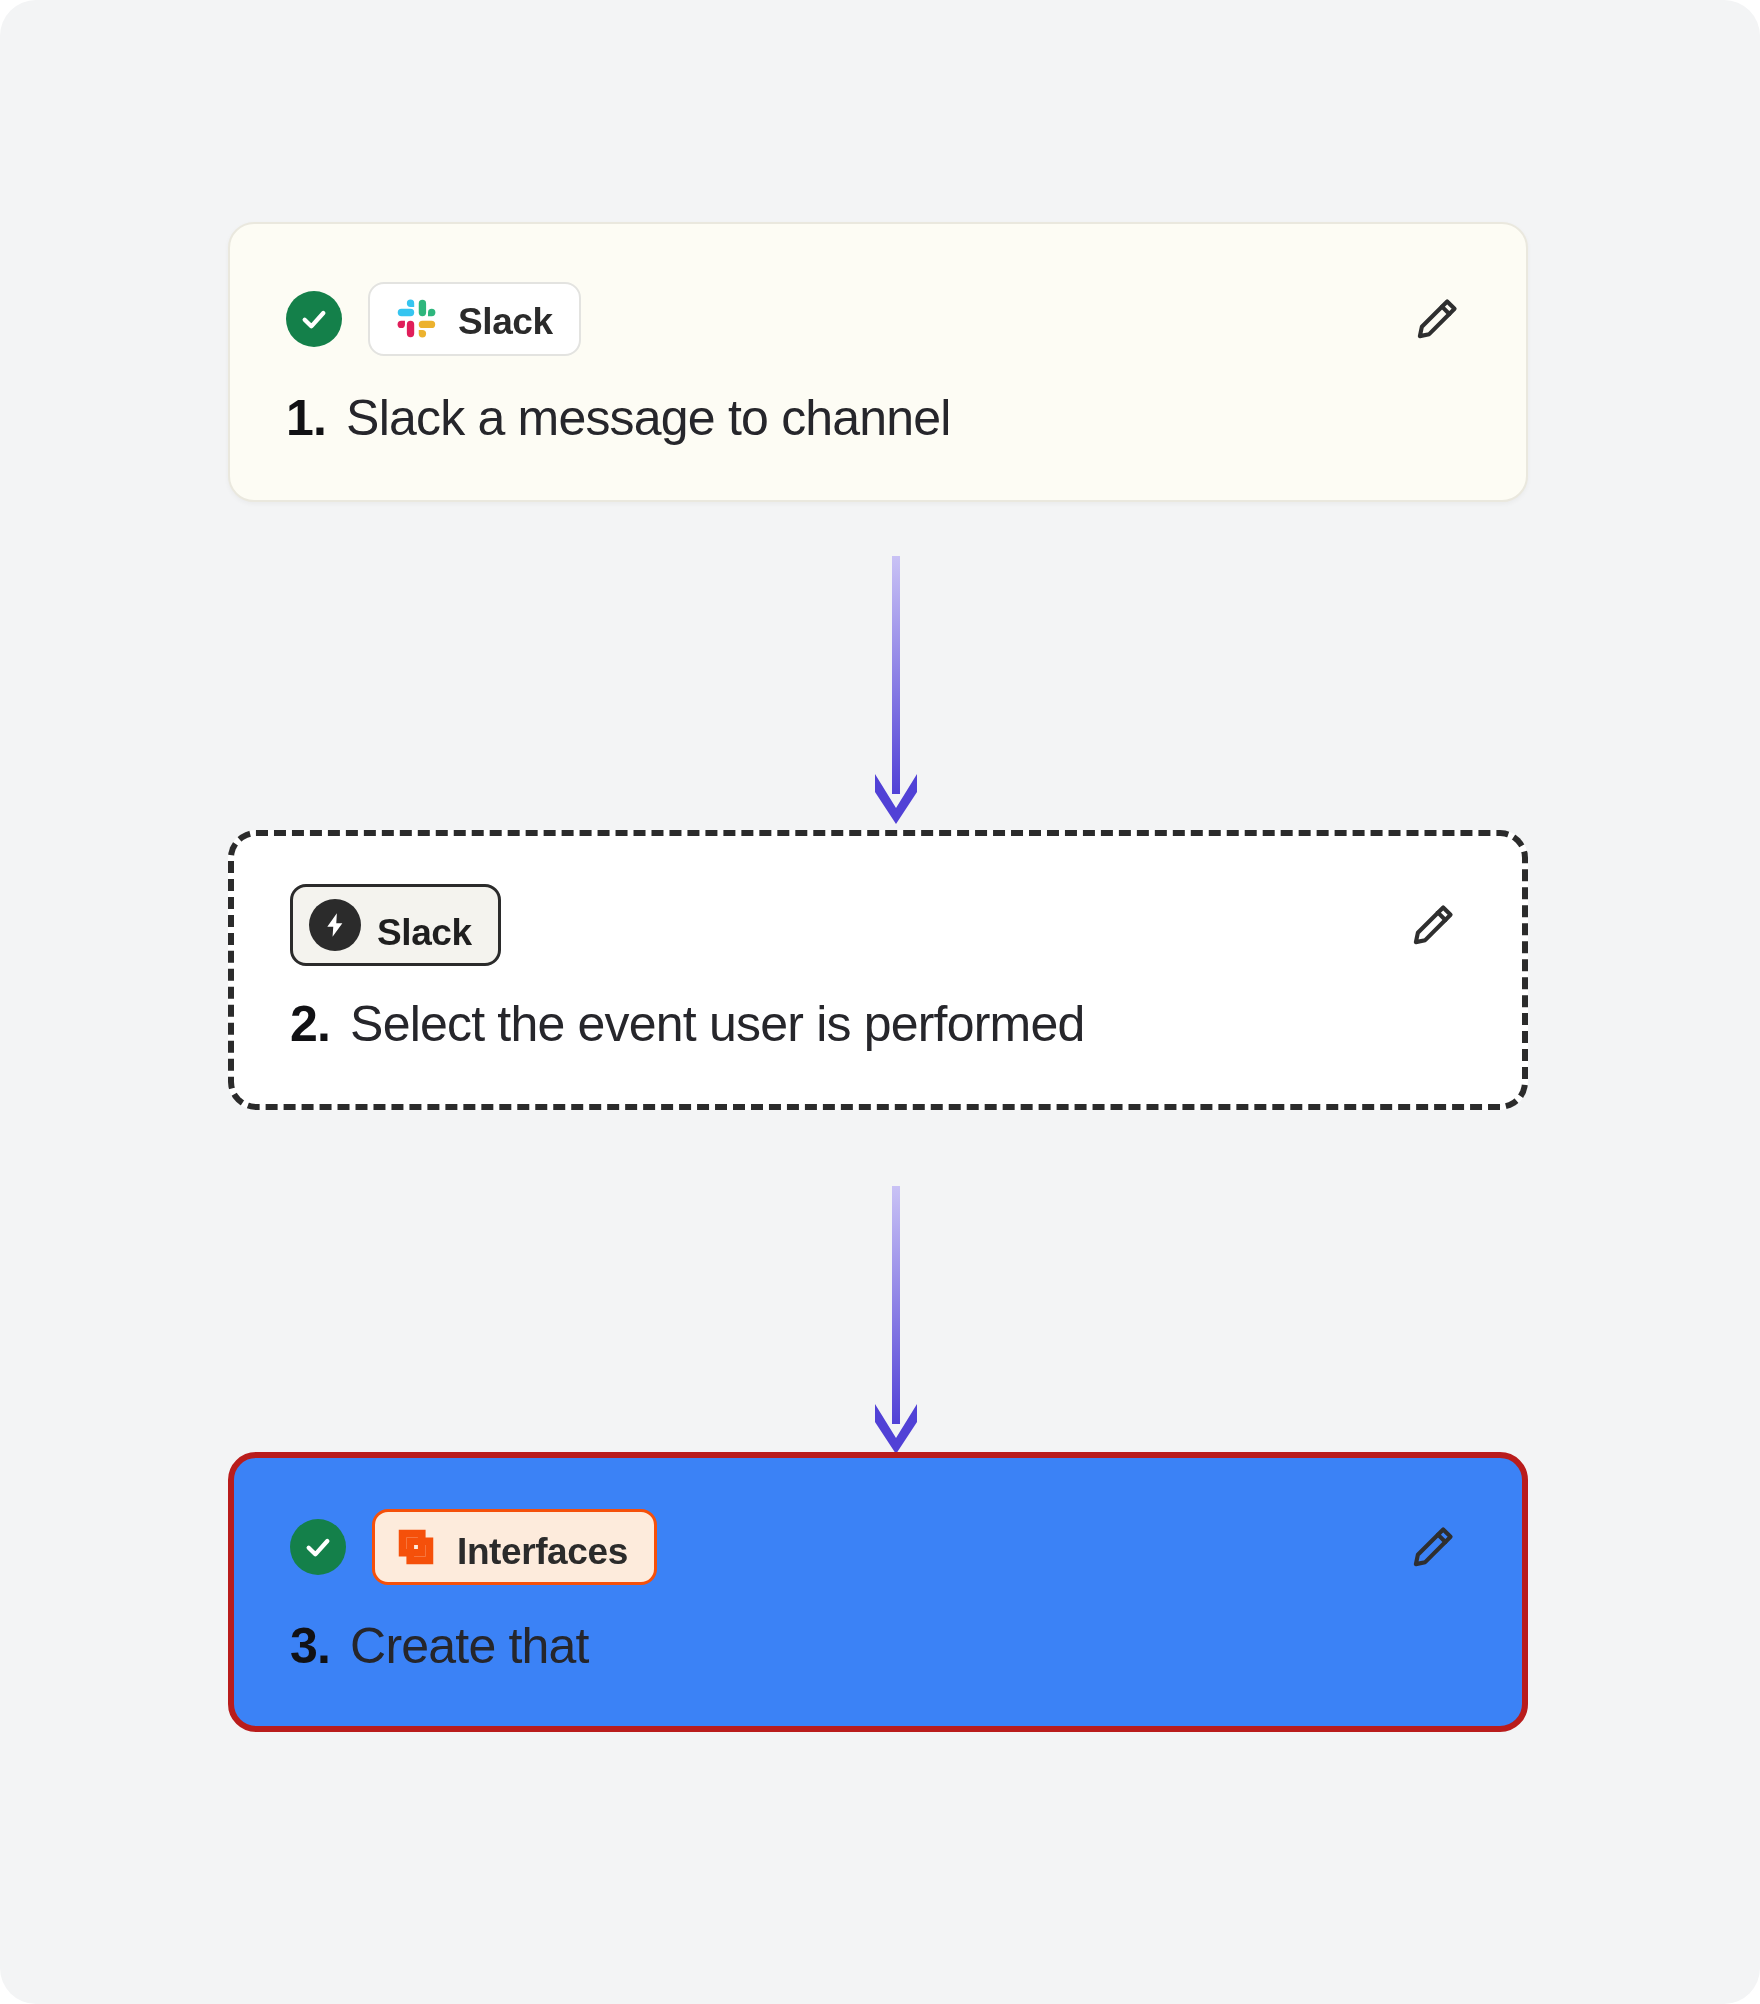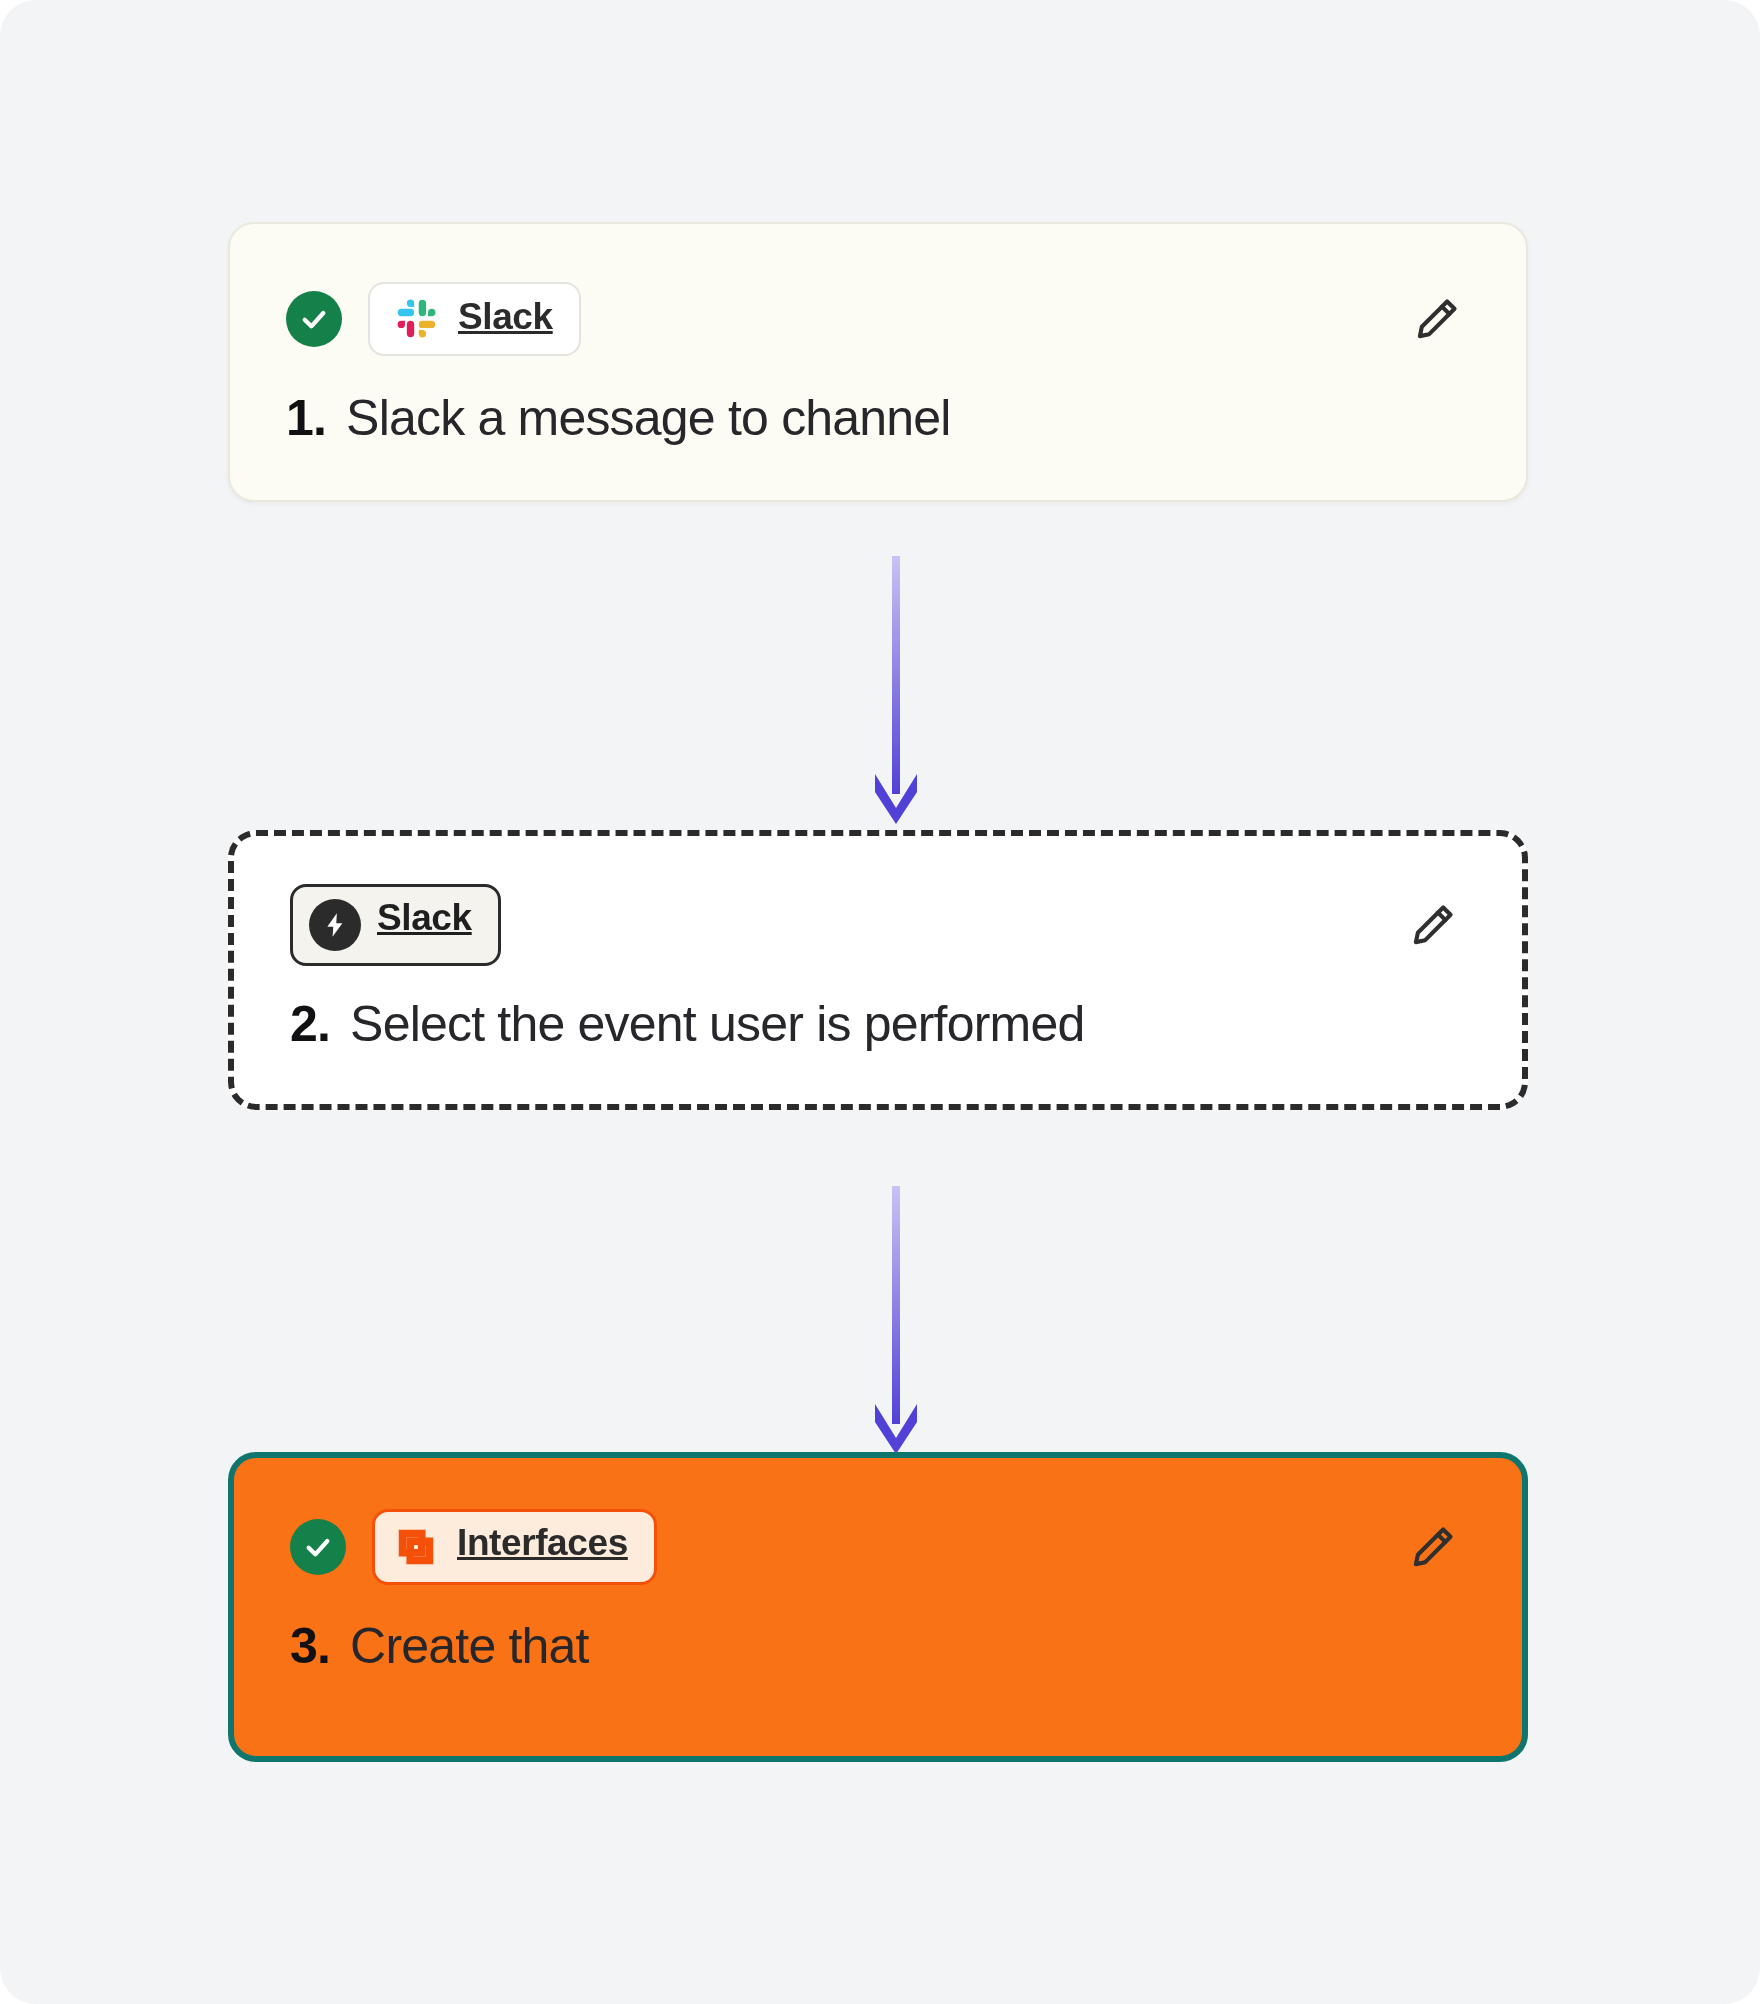--- a/index.html
+++ b/index.html
@@ -47,24 +47,24 @@
     top: 830px;
     background: #FFFFFF;
     border: 6px dashed #2B2B2B;
     border-radius: 28px;
     padding: 46px 56px 50px 56px;
   }
 
   
   .card--interfaces {
     top: 1452px;
-    background: #f97316;
-    border: 6px solid #0f766e;
+    background: #3b82f6;
+    border: 6px solid #b91c1c;
     border-radius: 28px;
-    padding: 46px 56px 80px 56px;
+    padding: 46px 56px 50px 56px;
   }
 
   .card-head {
     display: flex;
     align-items: center;
     width: 100%;
     min-height: 86px;
   }
 
   .head-left {
@@ -84,29 +84,28 @@
     display: flex;
     align-items: center;
     justify-content: center;
     flex: 0 0 auto;
   }
   .check-circle svg { display: block; }
 
   
   .badge {
     display: inline-flex;
-    align-items: flex-start;
+    align-items: flex-end;
     gap: 20px;
     border-radius: 16px;
     padding: 14px 26px;
     font-size: 37px;
     font-weight: 700;
     letter-spacing: -0.4px;
     line-height: 1;
-    text-decoration: underline;
   }
 
   .badge--slack {
     background: #FFFFFF;
     border: 2px solid #E3E3E0;
     color: #2B2B2B;
   }
 
   .badge--action {
     background: #F4F3EE;

